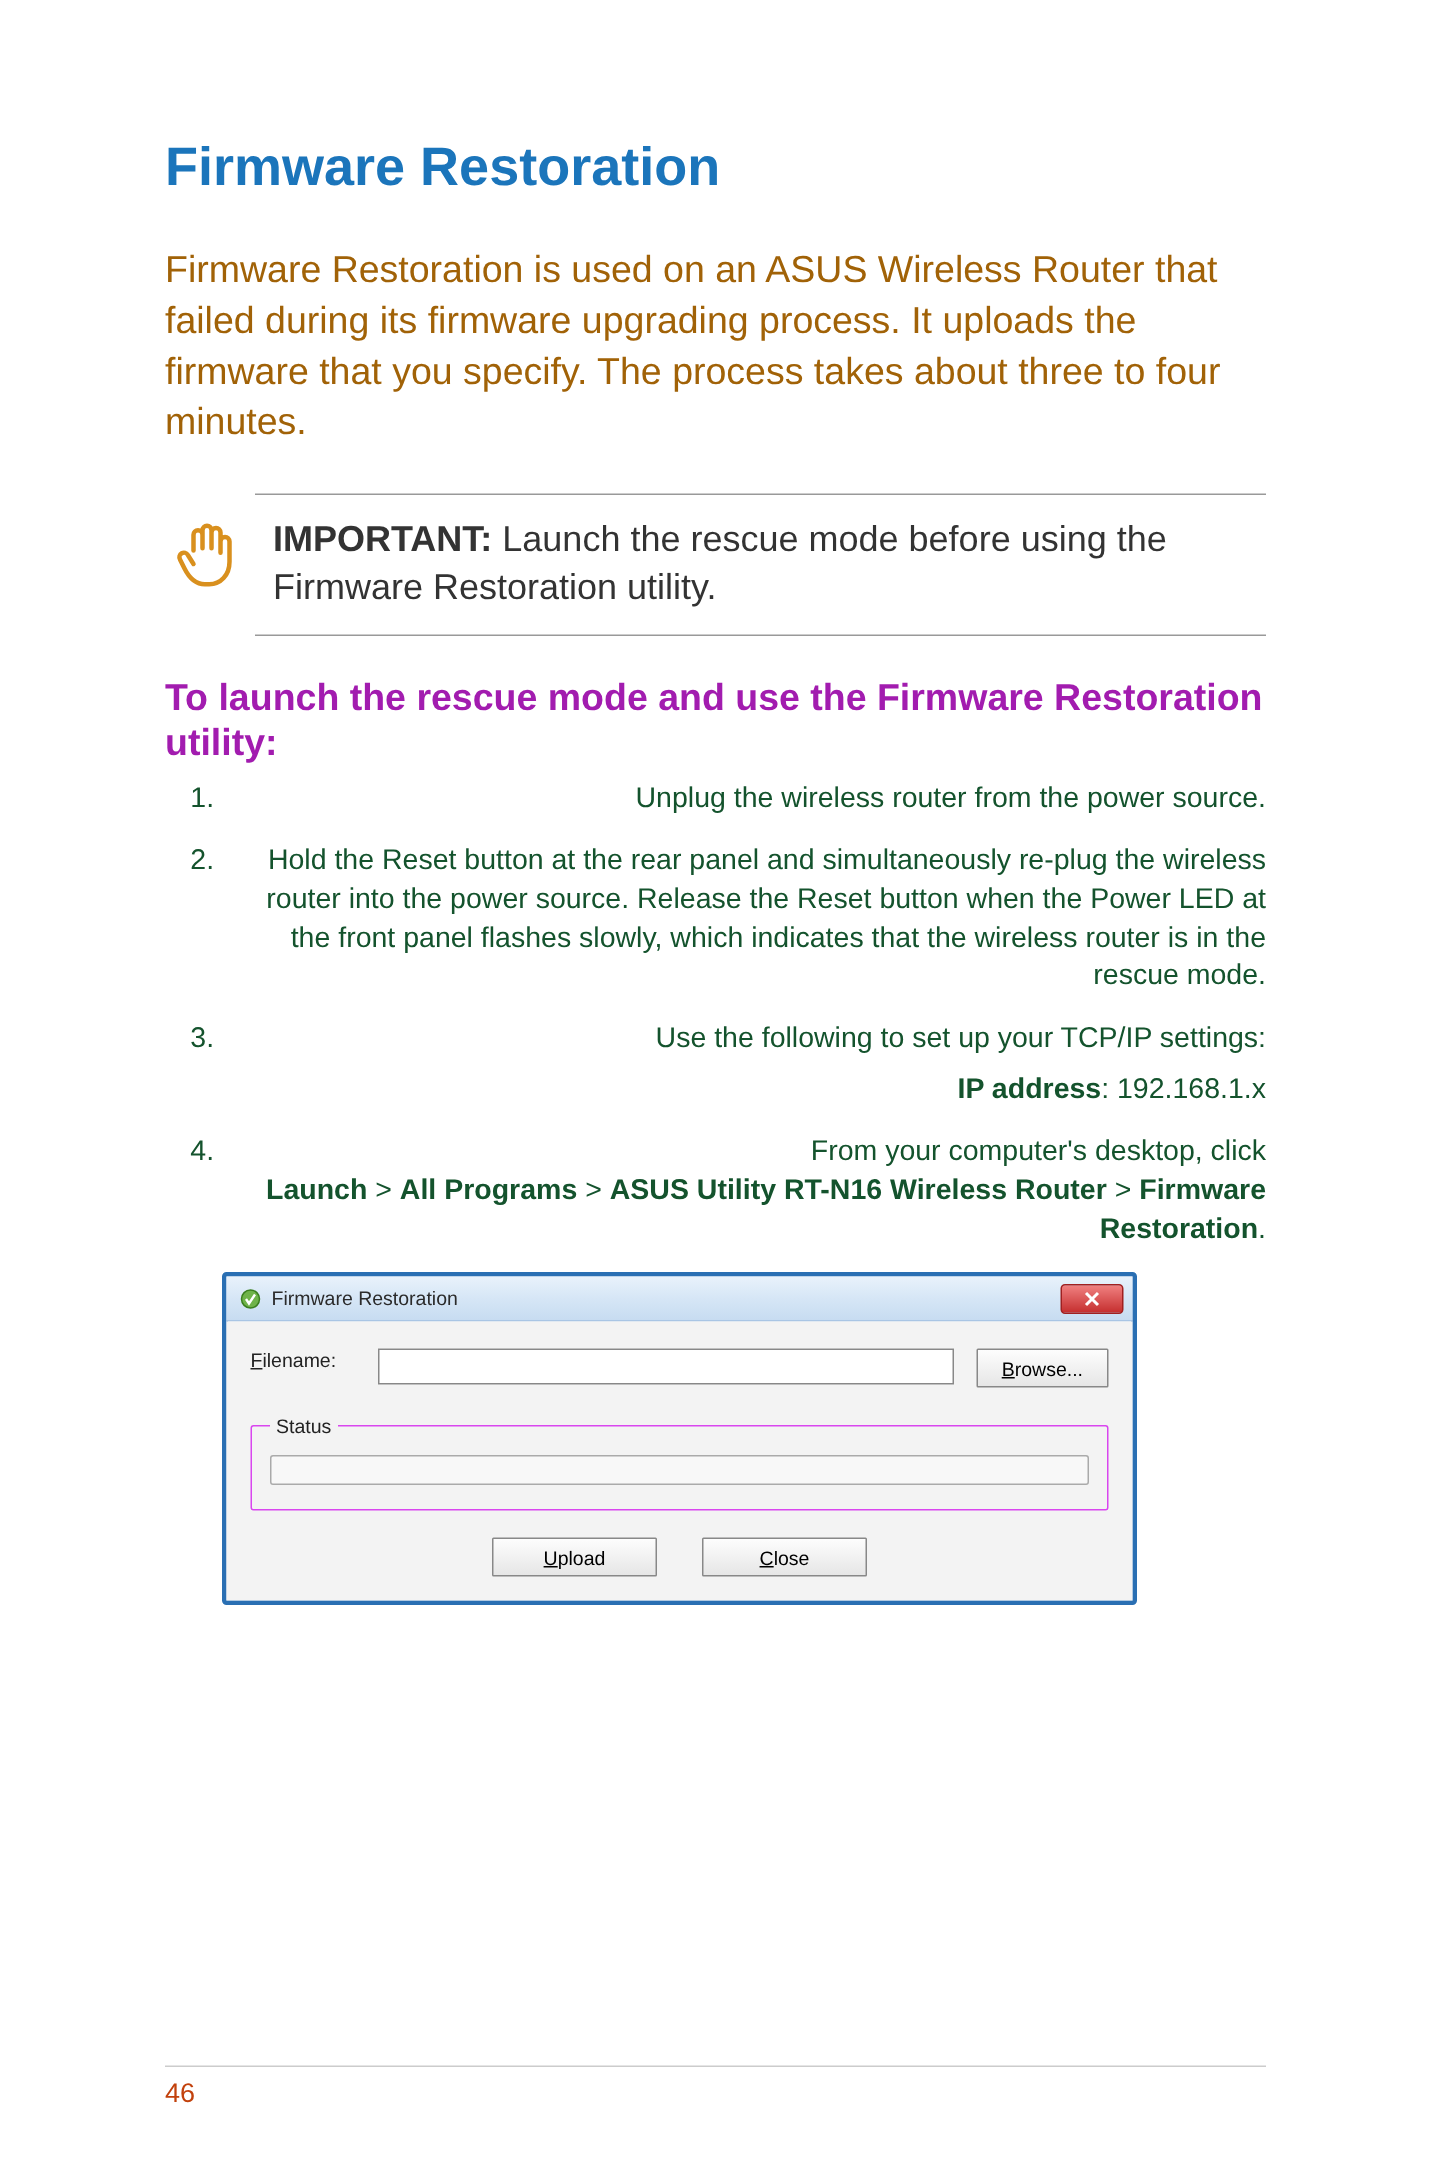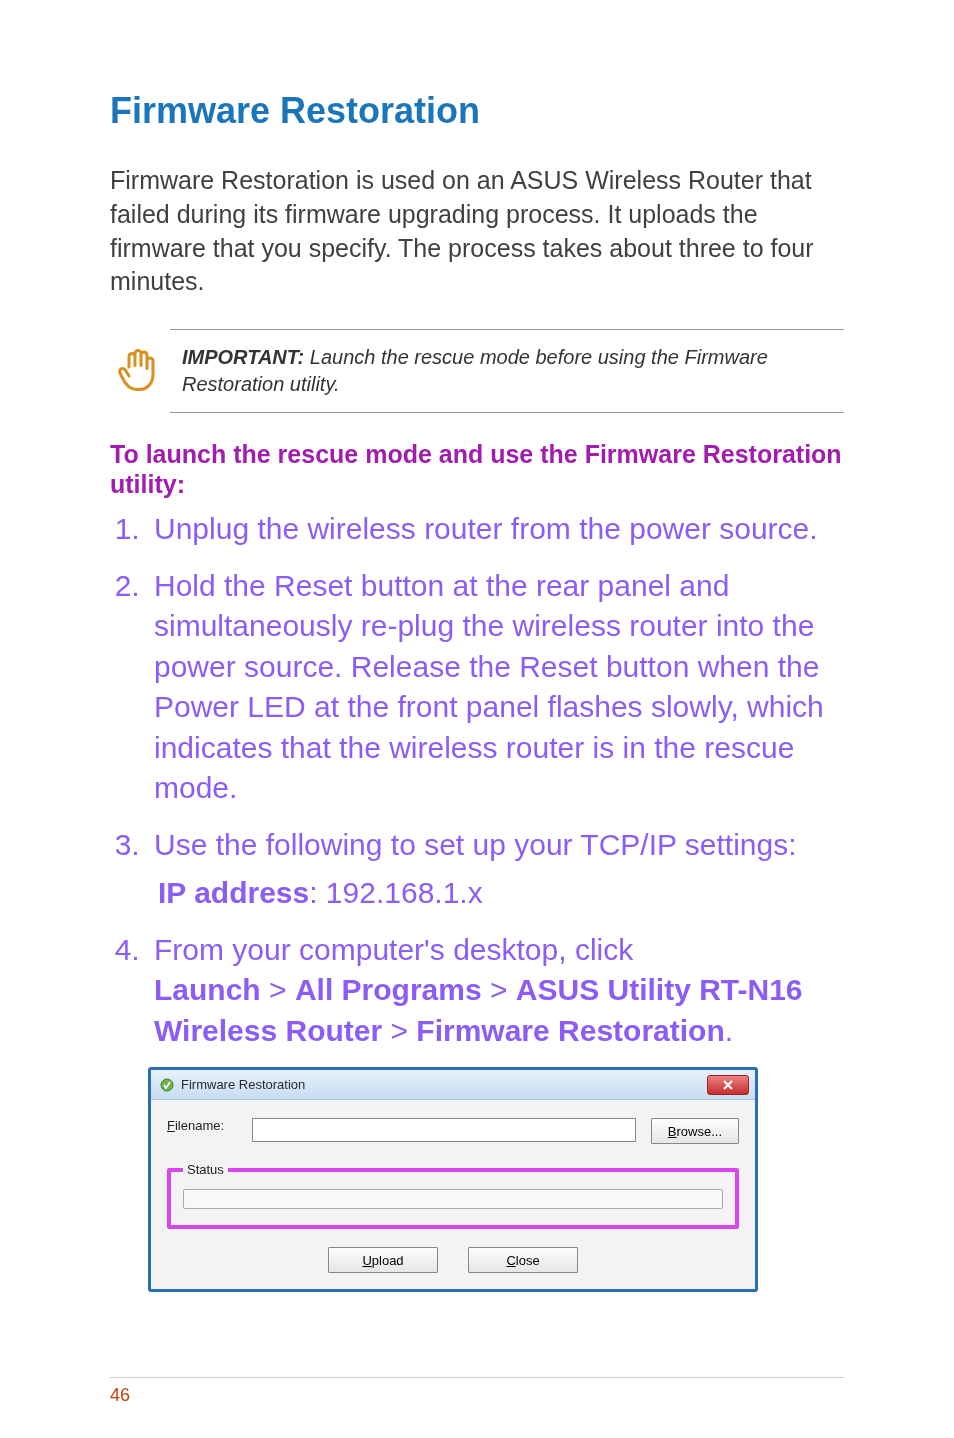--- a/index.html
+++ b/index.html
@@ -15,58 +15,58 @@
     .title {
       color: #1b75bb;
       font-size: 36px;
       font-weight: 600;
       margin-bottom: 32px;
     }
     .intro {
       font-size: 25px;
       line-height: 1.35;
       margin-bottom: 30px;
-      color: #404040;
+      color: #a16207;
     }
     .important-box {
       display: flex;
       gap: 20px;
       align-items: flex-start;
       border-top: 1px solid #999;
       border-bottom: 1px solid #999;
       padding: 14px 0;
       margin: 10px 0 26px 60px;
     }
     .hand-icon {
       flex-shrink: 0;
       width: 48px;
       height: 48px;
       margin-left: -56px;
       margin-top: 2px;
     }
     .hand-icon svg { width: 100%; height: 100%; }
     .important-text {
-      font-size: 20px;
+      font-size: 24px;
       line-height: 1.35;
       color: #333;
-      font-style: italic;
     }
     .subheading {
       font-weight: 700;
       font-size: 25px;
       line-height: 1.2;
       margin-bottom: 10px;
       color: #a21caf;
       font-family: Arial, sans-serif;
     }
     ol {
       padding-left: 38px;
-      font-size: 30px;
+      font-size: 19px;
       line-height: 1.35;
-      color: #8b5cf6;
+      color: #14532d;
+      text-align: right;
     }
     ol li {
       margin-bottom: 16px;
       padding-left: 6px;
     }
     .sublist {
       margin-top: 8px;
       margin-left: 4px;
     }
     .sublist div { margin-bottom: 2px; }
@@ -129,21 +129,21 @@
       height: 26px;
       padding: 0 16px;
       border: 1px solid #888;
       border-radius: 1px;
       background: linear-gradient(#fdfdfd, #e6e6e6);
       font-size: 13px;
       cursor: pointer;
       min-width: 78px;
     }
     .fieldset {
-      border: 4px solid #d946ef;
+      border: 1px solid #d946ef;
       border-radius: 2px;
       padding: 12px 12px 16px 12px;
       margin-bottom: 18px;
     }
     .fieldset legend {
       font-size: 13px;
       padding: 0 4px;
     }
     .status-text { font-size: 13px; margin-bottom: 30px; }
     .progress {

